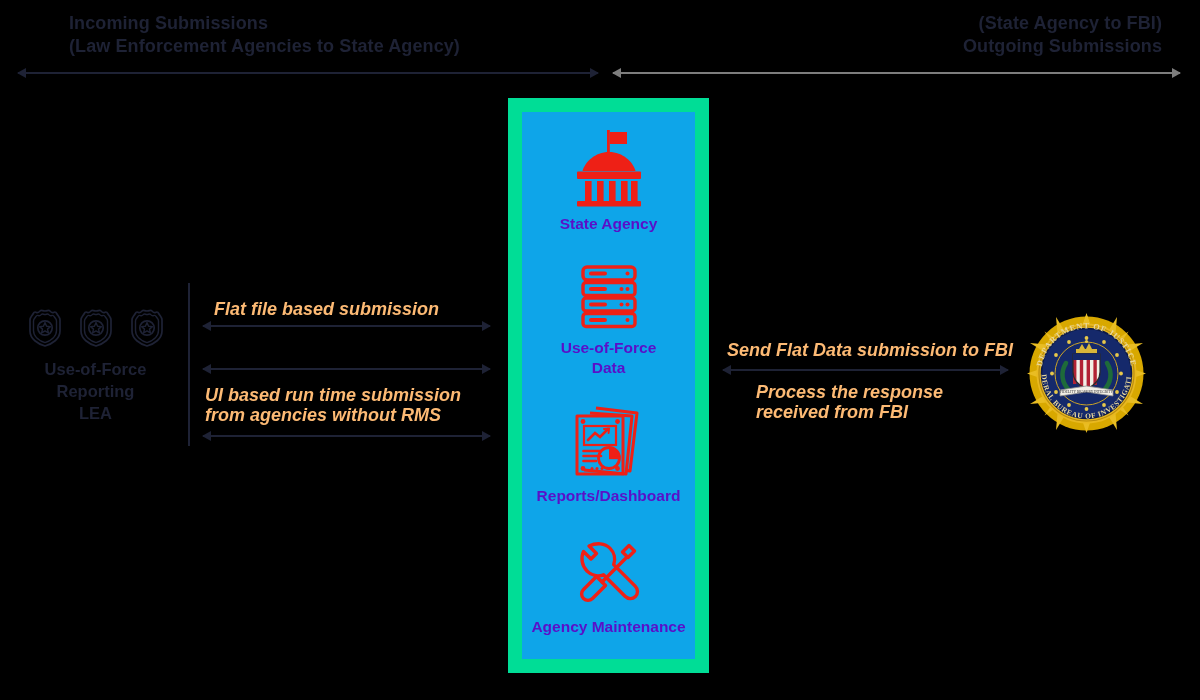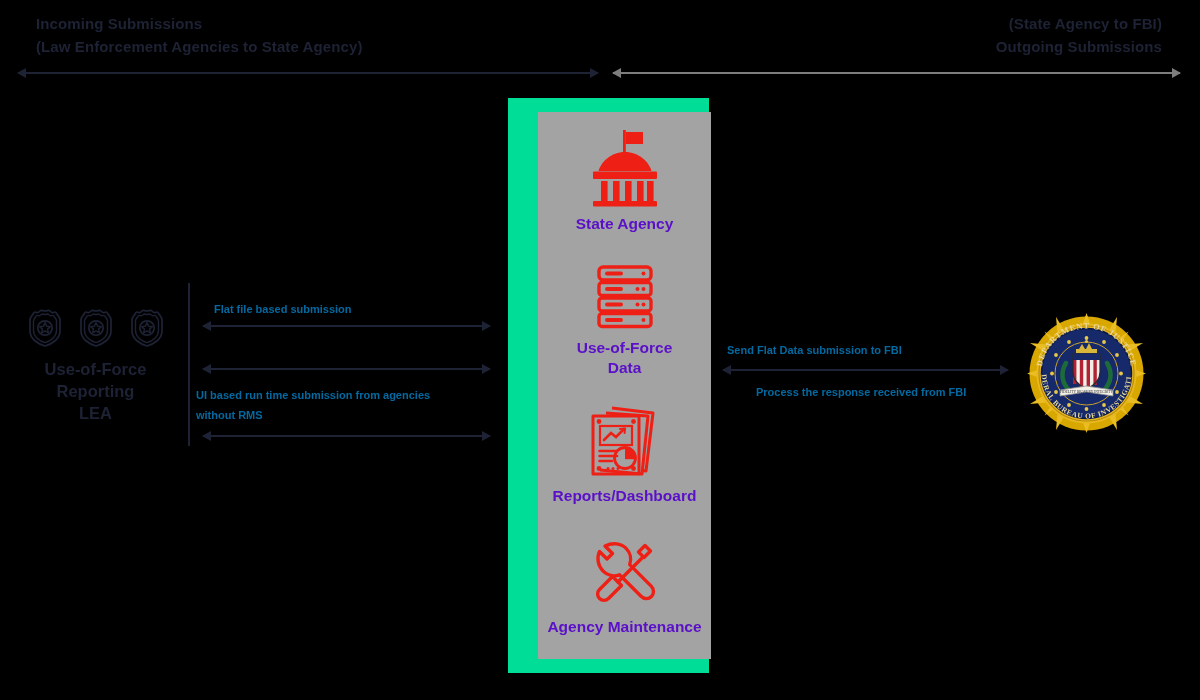--- a/index.html
+++ b/index.html
@@ -17,26 +17,27 @@
   .stage {
     position: absolute;
     inset: 0;
     width: 1200px;
     height: 700px;
   }
   .abs { position: absolute; }
 
   
   .hdr {
-    font-size: 15px;
+    font-size: 18px;
     font-weight: bold;
     color: #1e2235;
     line-height: 23px;
     letter-spacing: 0.1px;
     white-space: nowrap;
+    margin-left: 33px;
   }
   .hdr-left { left: 36px; top: 12px; text-align: left; }
   .hdr-right { right: 38px; top: 12px; text-align: right; }
 
   
   .arrow-wrap { height: 14px; display: flex; align-items: center; }
   .arrow-line {
     position: relative;
     height: 2px;
     width: 100%;
@@ -78,36 +79,36 @@
     line-height: 22px;
     text-align: center;
   }
   .divider {
     background: #1e2235;
     width: 2px;
   }
 
   
   .flow-label {
-    font-size: 11px;
+    font-size: 18px;
     font-weight: bold;
-    color: #0369a1;
+    color: #fdba74;
     line-height: 20px;
+    font-style: italic;
   }
 
   
   .card {
     background: #00dd96;
     box-sizing: border-box;
     padding: 0;
   }
   .card-inner {
     position: absolute;
-    background: #a3a3a3;
-    margin-left: 16px;
+    background: #0ea5e9;
   }
   .card-item {
     position: absolute;
     width: 100%;
     text-align: center;
   }
   .card-item .cap {
     font-size: 15.5px;
     font-weight: bold;
     color: #5a0fc8;
@@ -171,21 +172,21 @@
 
   <div class="abs flow-label" style="left:214px; top:299px; width:290px;">Flat file based submission</div>
   <div class="abs arrow-wrap navy" style="left:203px; top:319px; width:287px;">
     <div class="arrow-line"></div>
   </div>
 
   <div class="abs arrow-wrap navy" style="left:203px; top:362px; width:287px;">
     <div class="arrow-line"></div>
   </div>
 
-  <div class="abs flow-label" style="left:196px; top:385px; width:270px;">UI based run time submission from agencies without RMS</div>
+  <div class="abs flow-label" style="left:205px; top:385px; width:270px;">UI based run time submission from agencies without RMS</div>
   <div class="abs arrow-wrap navy" style="left:203px; top:429px; width:287px;">
     <div class="arrow-line"></div>
   </div>
 
   <div class="abs card" style="left:508px; top:98px; width:201px; height:575px;">
     <div class="card-inner" style="left:14px; top:14px; width:173px; height:547px;">
 
       <div class="card-item" style="top:14px;">
         <svg class="icon-red" width="72" height="82" viewBox="0 0 72 82">
           <g fill="#ee2016">

